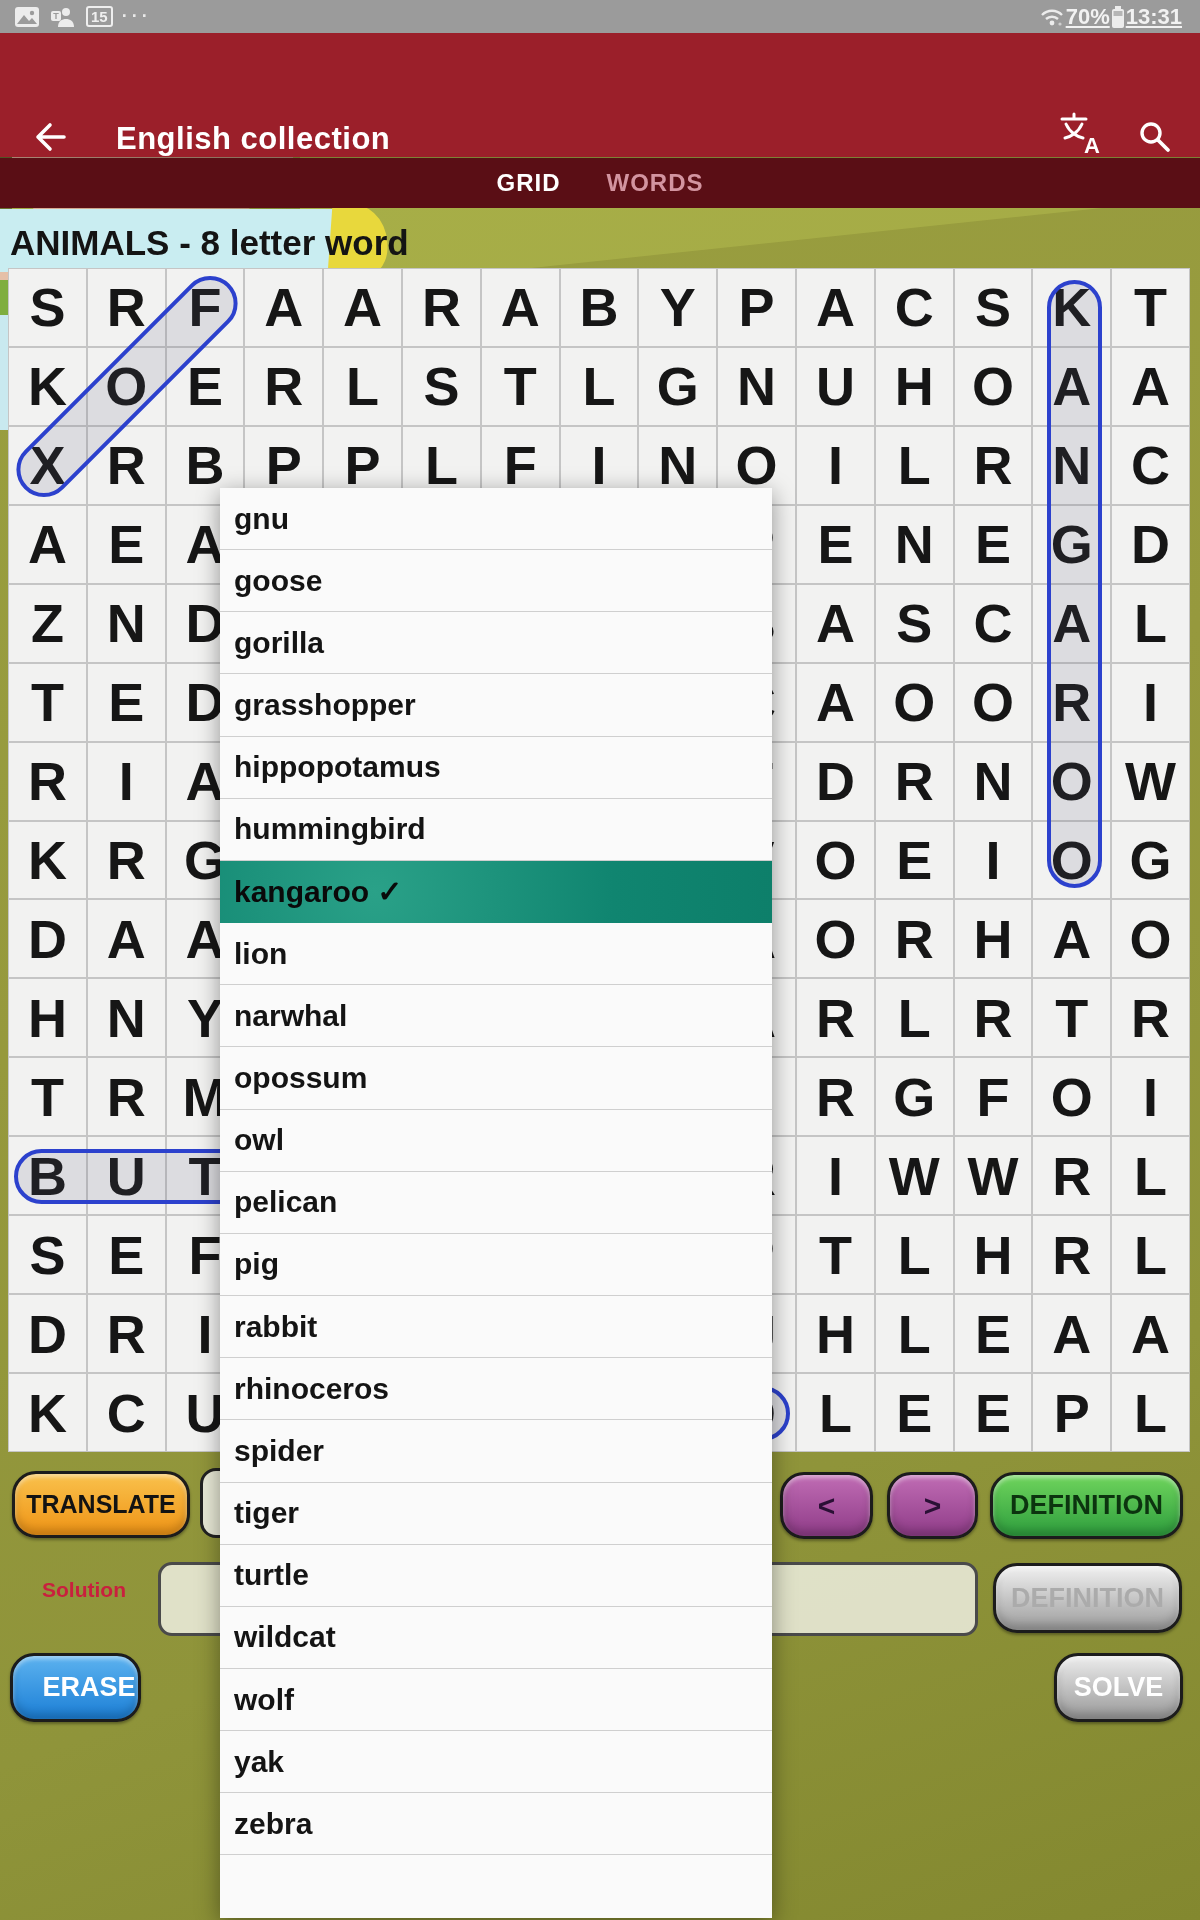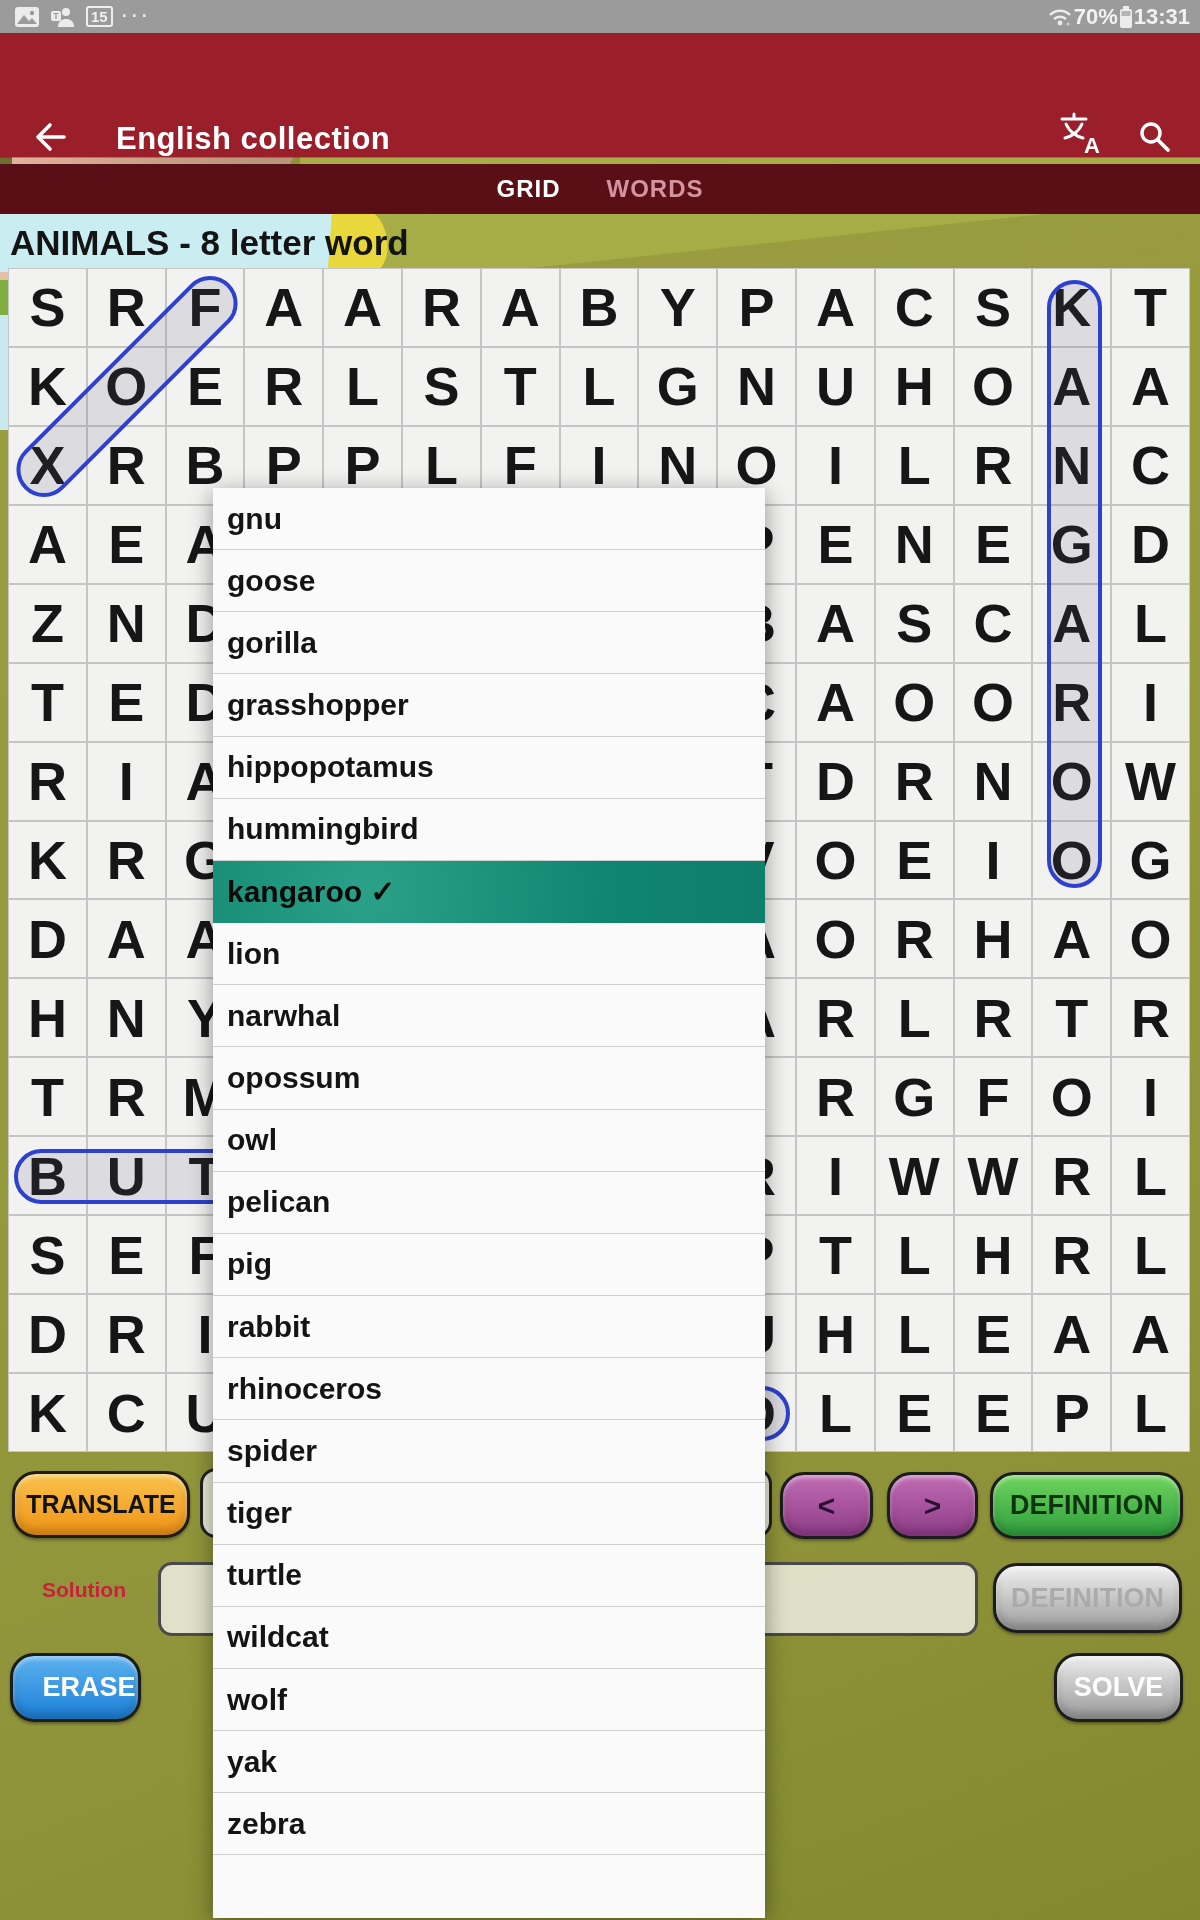--- a/index.html
+++ b/index.html
@@ -20,37 +20,37 @@
   .sR-red   { left:1188; top:478; width:12px; height:62px;  background:#8a3a2e; }
   .sR-dark  { left:1188; top:540; width:12px; height:215px; background:#6b7030; }
   .sR-blue  { left:1188; top:755; width:12px; height:48px;  background:#bfe8ee; }
   .sR-yell  { left:1188; top:803; width:12px; height:100px; background:#c0c43e; }
   .bg-vign  { left:900; top:1700; width:300px; height:220px; background:radial-gradient(ellipse at 100% 100%,rgba(60,65,20,.35),transparent 70%); }
 
   
   #status-bar { position:absolute; z-index:6; left:0; top:0; width:1200px; height:33px; background:#9b9b9b;
                 display:flex; align-items:center; color:#f2f2f2; font-size:22px; }
   .st-left  { display:flex; align-items:center; gap:9px; padding-left:14px; }
-  .st-right { margin-left:auto; display:flex; align-items:center; padding-right:10px; font-weight:bold; }
+  .st-right { margin-left:auto; display:flex; align-items:center; padding-right:18px; font-weight:bold;text-decoration:underline; }
   .st-ic { display:inline-flex; }
   .badge15 { border:2px solid #efefef; border-radius:3px; font-size:15px; font-weight:bold; line-height:1;
              padding:1px 3px; color:#efefef; }
   .dots { letter-spacing:4px; font-weight:bold; color:#e9e9e9; font-size:18px; }
 
   
   #app-bar { position:absolute; z-index:6; left:0; top:33px; width:1200px; height:124px; background:#9b1f2a;
              display:flex; align-items:flex-end; box-shadow:0 1px 0 rgba(0,0,0,.25); }
   #app-title { color:#fff; font-size:31px; font-weight:bold; margin-left:48px; letter-spacing:.5px; }
   .bar-ic { display:inline-flex; align-items:center; justify-content:center; }
   #back-btn { margin-left:28px; }
   #translate-btn { margin-left:auto; margin-right:30px; position:relative; width:48px; height:48px; }
   #search-btn { margin-right:26px; }
 
   
-  #tab-bar { position:absolute; z-index:6; left:0; top:164px; width:1200px; height:50px; background:#5a0e15;
+  #tab-bar { position:absolute; z-index:6; left:0; top:158px; width:1200px; height:50px; background:#5a0e15;
              display:flex; align-items:center; justify-content:center; gap:46px; }
   .tab { font-size:24px; font-weight:bold; letter-spacing:1px; }
   .tab.sel   { color:#ffffff; }
   .tab.unsel { color:#d394a0; }
   #tab-underline { position:absolute; left:492px; top:200px; width:96px; height:5px; background:#0f7b72; }
 
   
   #banner { position:absolute; z-index:1; left:0; top:209px; width:1200px; height:68px;padding-left:8px; }
   #banner .blue { position:absolute; left:0; top:0; width:337px; height:63px; background:#c9edf1; }
   #banner .yellow { position:absolute; left:330px; top:-4px; width:58px; height:72px; background:#e8d83c;
@@ -91,21 +91,21 @@
   #solution-input { position:absolute; z-index:1; left:158px; top:1562px; width:820px; height:74px;
                     background:rgba(255,255,255,.72); border:3px solid #4a4a4a; border-radius:14px; }
   #btn-definition2 { left:993px; top:1563px; width:189px; height:70px; font-size:27px; color:#ababab;
                      background:linear-gradient(#f0f0f0,#9d9d9d); }
   #btn-erase { left:10px;  top:1653px; width:131px; height:69px; font-size:27px; color:#ffffff;
                background:linear-gradient(#5cb2ef,#1c7fd6);padding-left:27px; }
   #btn-solve { left:1054px; top:1653px; width:129px; height:69px; font-size:27px; color:#ffffff;
                background:linear-gradient(#ececec,#999999); }
 
   
-  #word-list { position:absolute; z-index:10; left:213px; top:488px; width:552px; height:1430px;
+  #word-list { position:absolute; z-index:10; left:220px; top:488px; width:552px; height:1430px;
                background:#fafafa; box-shadow:0 5px 22px rgba(0,0,0,.4); overflow:hidden;
                display:flex; flex-direction:column; }
   .wl-item { flex:0 0 62.17px; display:flex; align-items:center; padding-left:14px;
              font-size:30px; font-weight:bold; color:#141414; border-bottom:1px solid #cfcfcf; }
   .wl-item.sel { background:radial-gradient(circle at 28% 50%, #2aa188 0%, #108570 60%, #0d7f6a 100%);
                  border-bottom-color:transparent; color:#0a0a0a; }
 </style>
 </head>
 <body>
 

